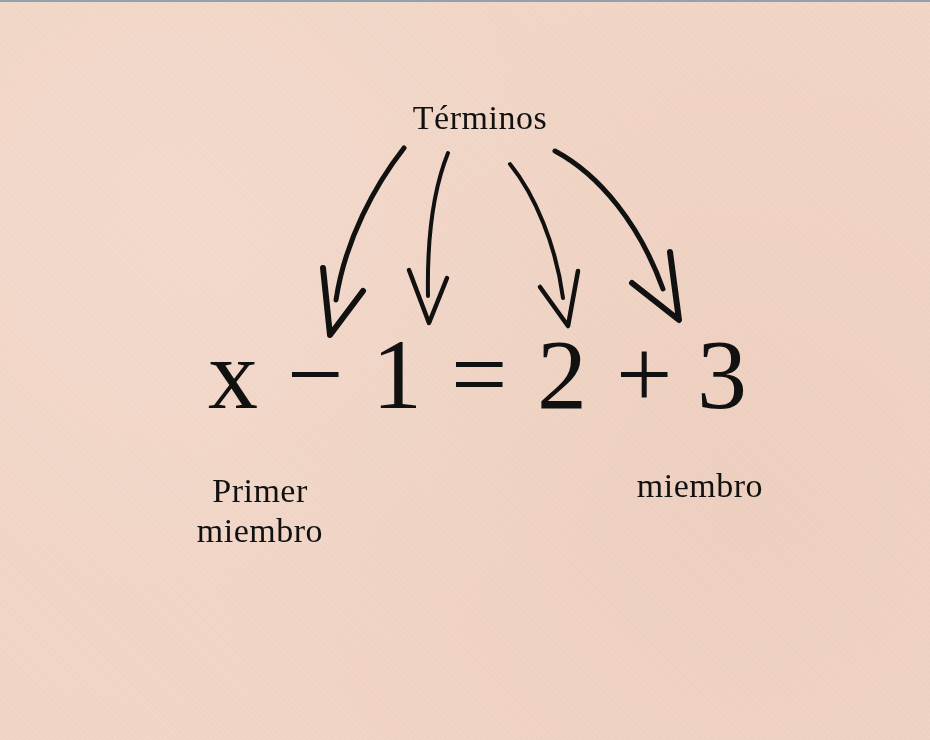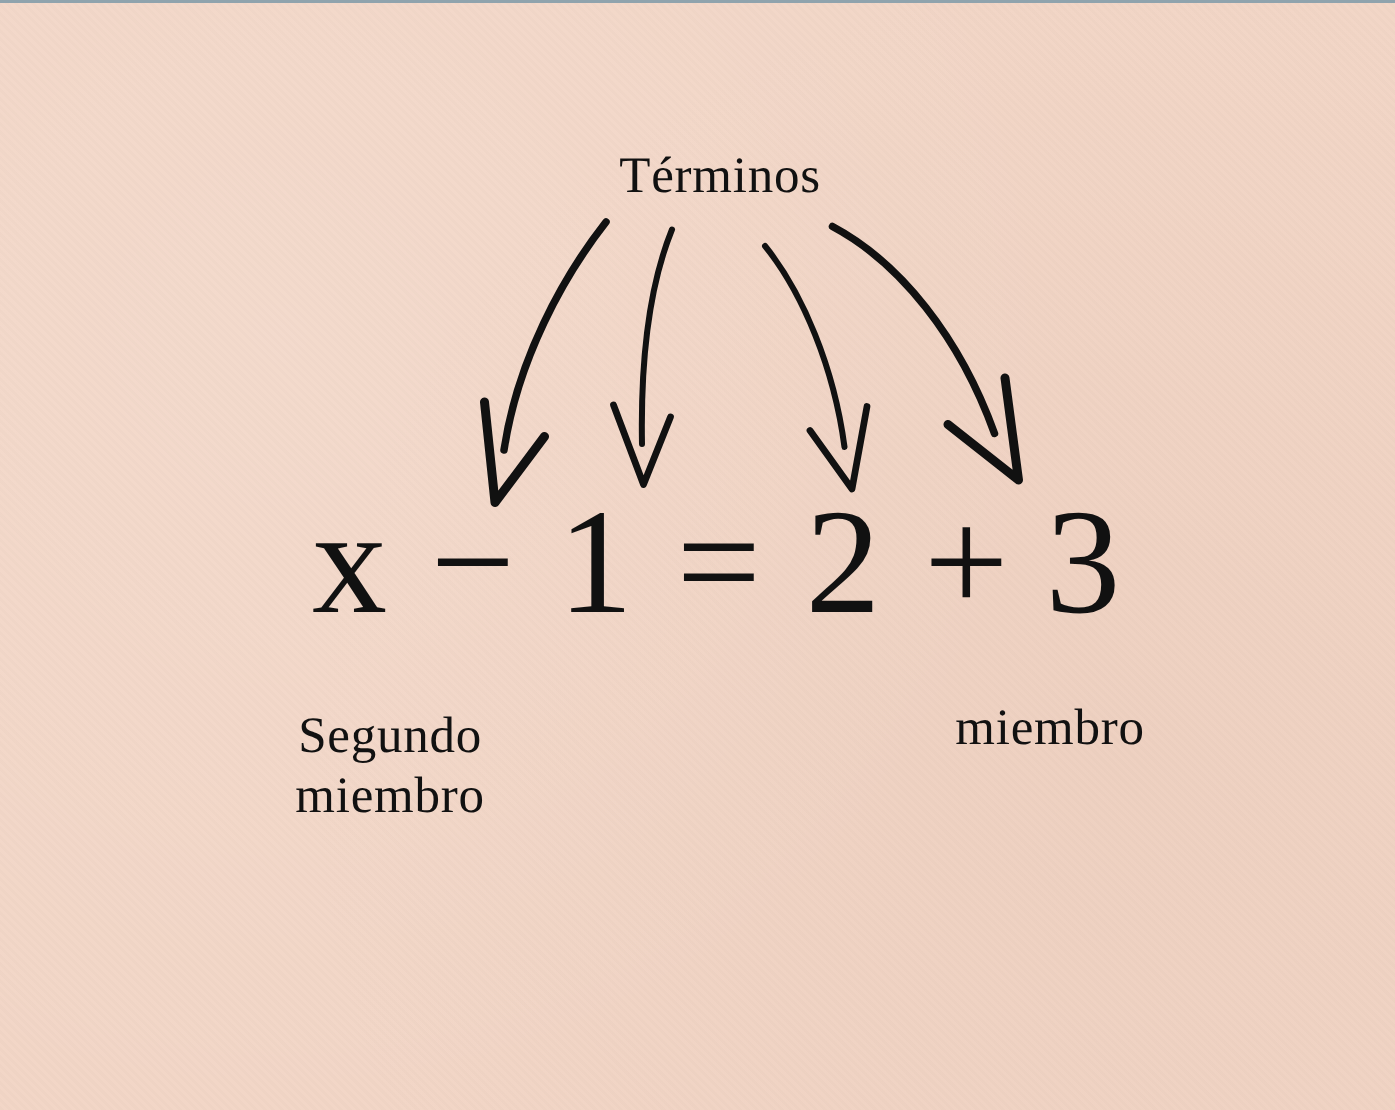--- a/index.html
+++ b/index.html
@@ -71,19 +71,19 @@
   <span class="glyph" style="left:208px;">x</span>
   <span class="glyph" style="left:287px;">−</span>
   <span class="glyph" style="left:372px;">1</span>
   <span class="glyph" style="left:451px;">=</span>
   <span class="glyph" style="left:537px;">2</span>
   <span class="glyph" style="left:616px;">+</span>
   <span class="glyph" style="left:697px;">3</span>
 </div>
 
 <div class="label left-label">
-  <span>Segundo</span>
+  <span>Primer</span>
   <span>miembro</span>
 </div>
 
 <div class="label right-label">
   <span>miembro</span>
 </div>
 
 </body></html>

